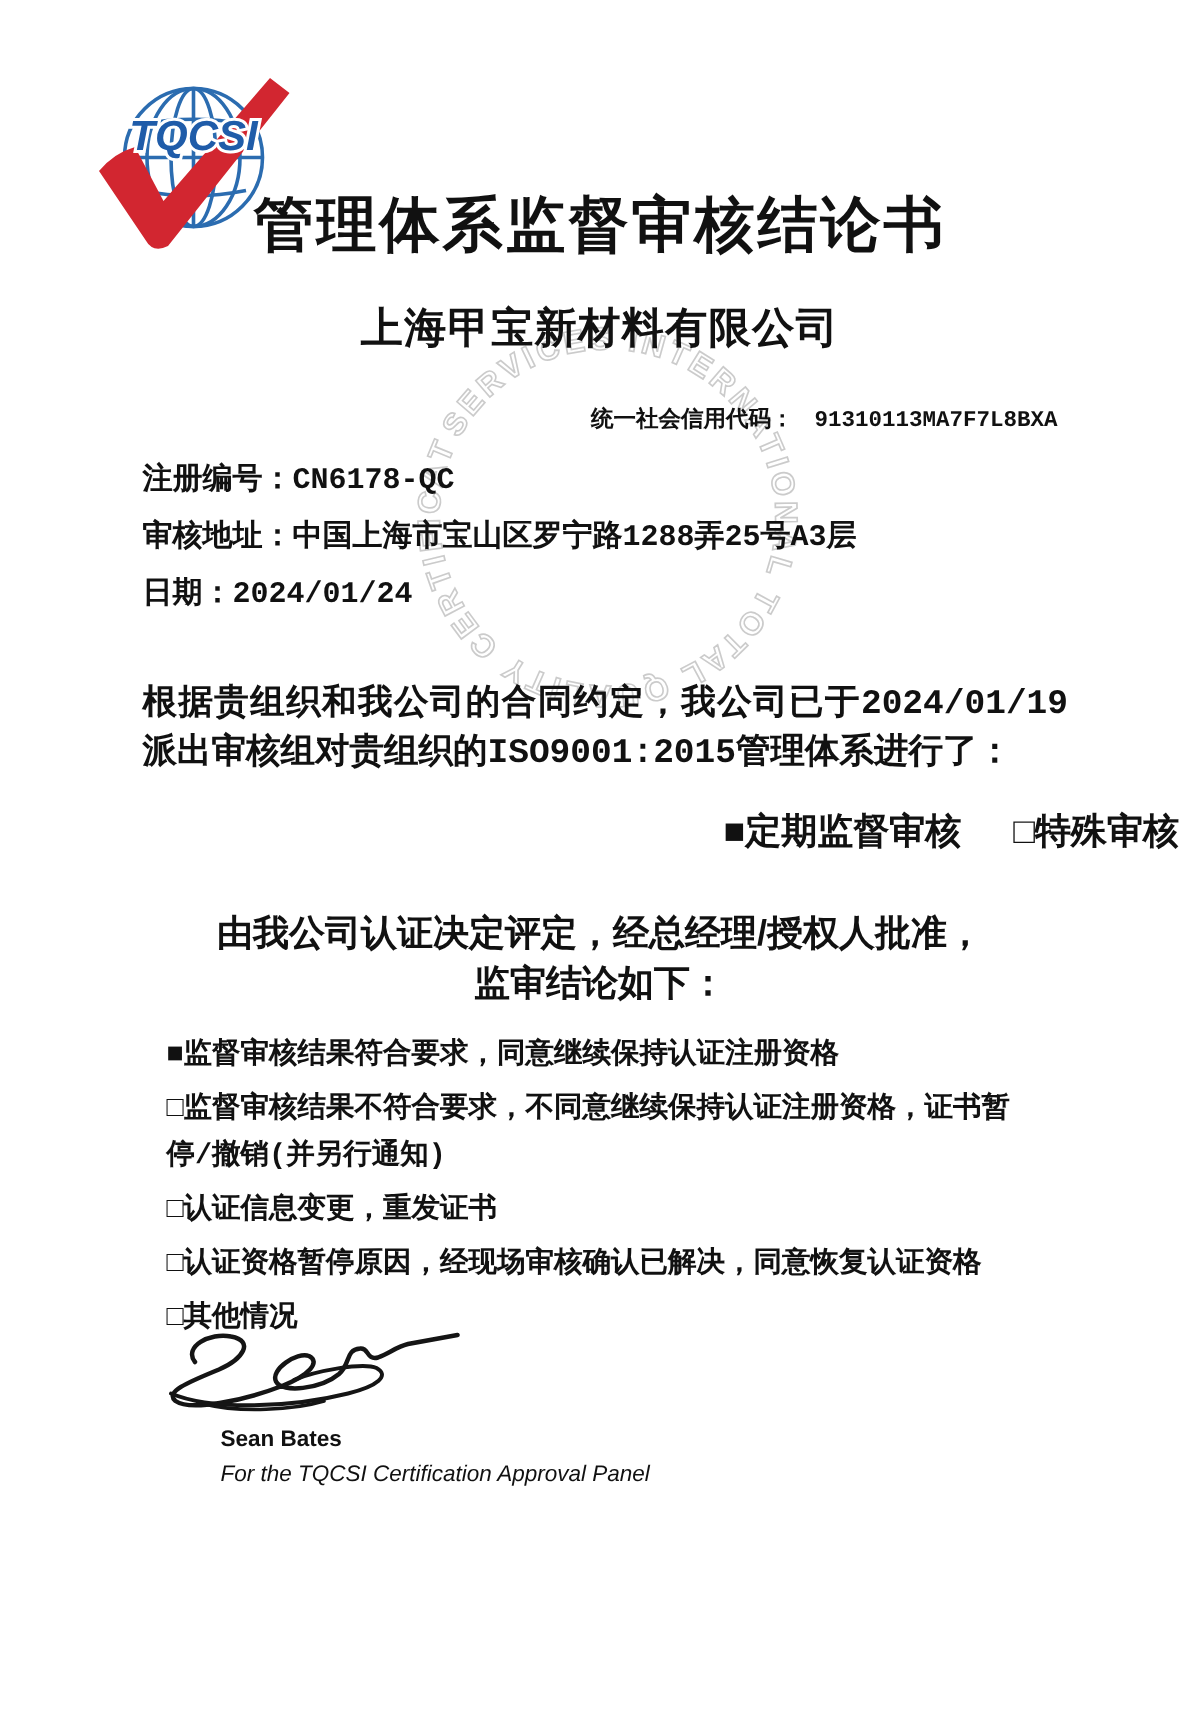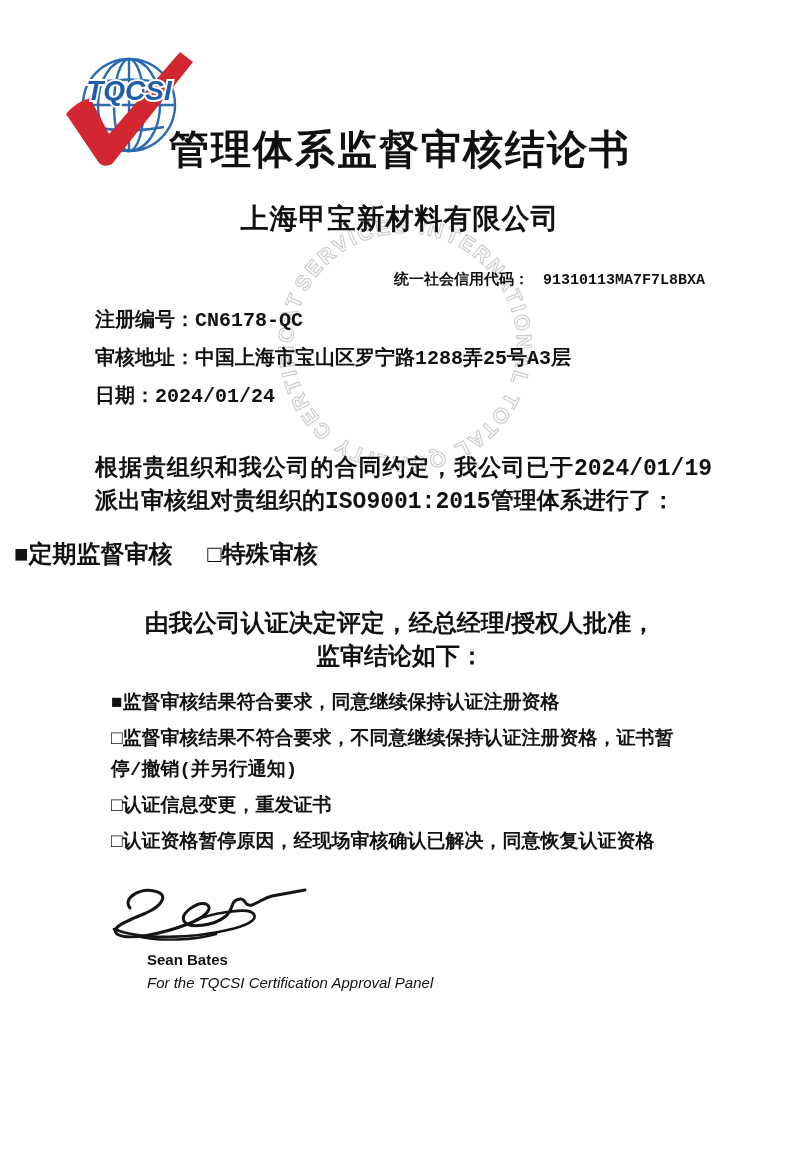--- a/index.html
+++ b/index.html
@@ -15,21 +15,21 @@
              letter-spacing:2px;z-index:2;}
   #company-name{top:200px;left:0;right:0;text-align:center;font-size:28px;font-weight:700;
                 letter-spacing:1px;z-index:2;}
   #credit-line{top:270px;right:95px;font-size:15px;font-weight:700;z-index:2;}
   #credit-line .val{margin-left:14px;font-family:"Liberation Mono","DejaVu Sans Mono",monospace;}
   #info-block{top:308px;left:95px;z-index:2;}
   .info-row{font-size:20px;font-weight:700;line-height:22px;margin-bottom:14px;white-space:nowrap;}
   .info-row .val{font-family:"Liberation Mono","DejaVu Sans Mono",monospace;font-weight:700;}
   #body-paragraph{top:453px;left:95px;right:88px;font-size:23px;font-weight:600;line-height:33px;
                   font-family:"Liberation Mono","DejaVu Sans Mono",monospace;z-index:2;text-align:justify;}
-  #audit-type-line{top:538px;left:0;right:0;text-align:left;font-size:24px;font-weight:600;z-index:2;}
+  #audit-type-line{top:538px;left:0;right:0;text-align:right;font-size:24px;font-weight:600;z-index:2;}
   #audit-type-line .opt{margin:0 14px;white-space:nowrap;}
   #approval-block{top:606px;left:0;right:0;text-align:center;font-size:24px;font-weight:600;
                   line-height:33px;z-index:2;}
   #conclusion-list{top:670px;left:93px;right:85px;z-index:2;list-style:none;margin:18px;padding:0;}
   #conclusion-list li{font-size:19px;font-weight:600;line-height:31px;margin-bottom:5px;
                       font-family:"Liberation Mono","DejaVu Sans Mono",monospace;}
   .box{display:inline;}
   #signature{left:100px;top:876px;z-index:2;}
   #signatory-block{left:103px;top:948px;z-index:2;font-size:15px;line-height:23px;margin-left:44px;}
   #signatory-block .ln{font-weight:700;}
@@ -95,20 +95,21 @@
 <div id="approval-block" class="abs">
   <div>由我公司认证决定评定，经总经理/授权人批准，</div>
   <div>监审结论如下：</div>
 </div>
 
 <ul id="conclusion-list" class="abs">
   <li><span class="box">■</span><span>监督审核结果符合要求，同意继续保持认证注册资格</span></li>
   <li><span class="box">□</span><span>监督审核结果不符合要求，不同意继续保持认证注册资格，证书暂停/撤销(并另行通知)</span></li>
   <li><span class="box">□</span><span>认证信息变更，重发证书</span></li>
   <li><span class="box">□</span><span>认证资格暂停原因，经现场审核确认已解决，同意恢复认证资格</span></li>
+  <li><span class="box">□</span><span>其他情况</span></li>
 </ul>
 
 <svg id="signature" class="abs" width="215" height="78" viewBox="0 0 215 78">
   <g fill="none" stroke="#151515" stroke-linecap="round">
     <path stroke-width="3" d="M30,32 C22,22 40,12 54,15 C70,18 62,30 46,37 C24,46 10,52 17,58 C27,65 62,58 88,48
          C106,41 114,32 106,28 C98,25 80,37 84,45 C88,53 114,50 126,40 C134,33 130,24 140,23
          C146,22 144,31 152,29 C160,26 164,22 172,20 L205,14"></path>
     <path stroke-width="2.6" d="M14,53 C40,64 92,63 132,53 C152,48 160,41 151,36 C142,32 110,38 96,44"></path>
     <path stroke-width="2.4" d="M36,60 C60,66 96,64 116,58"></path>
   </g>

